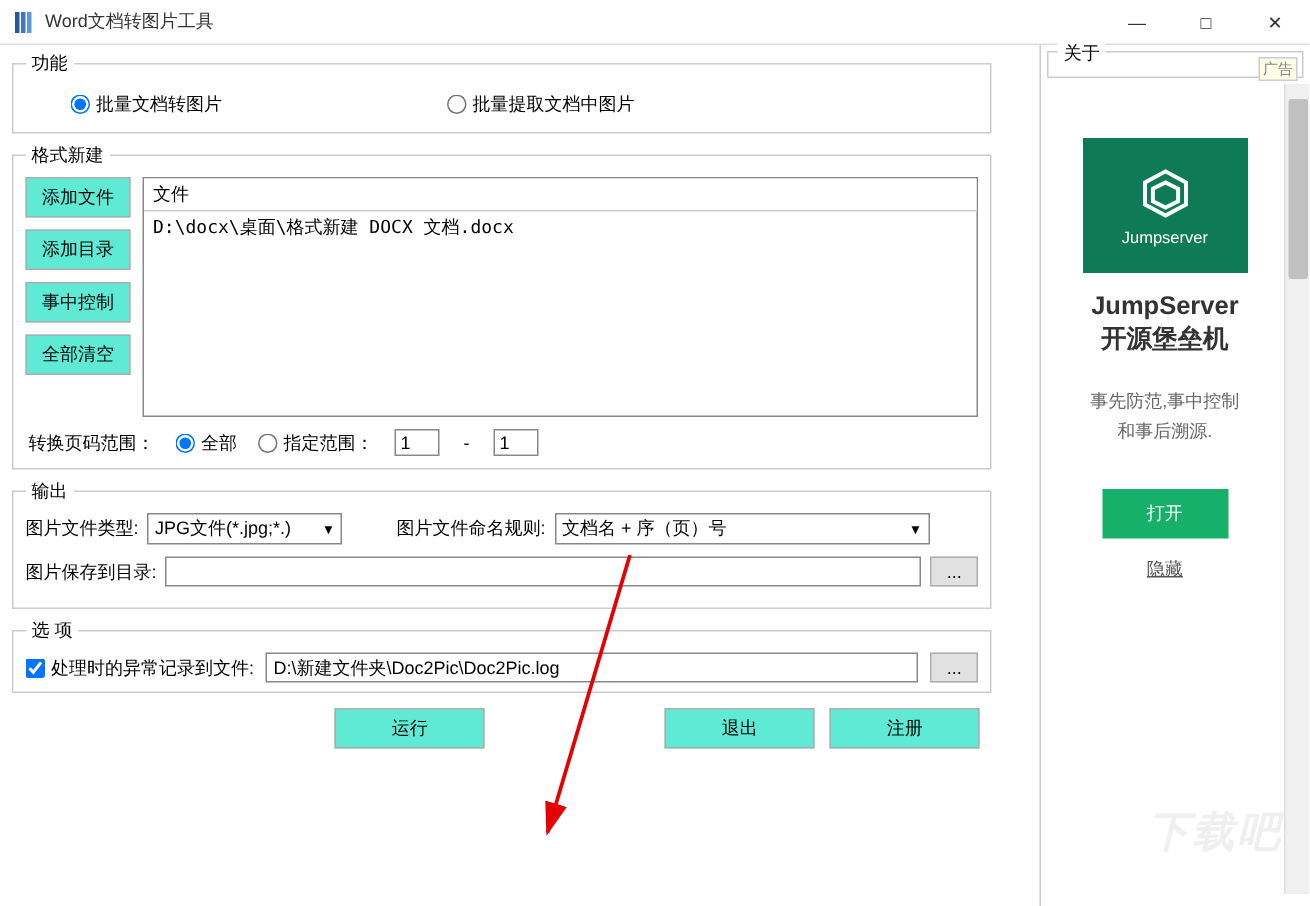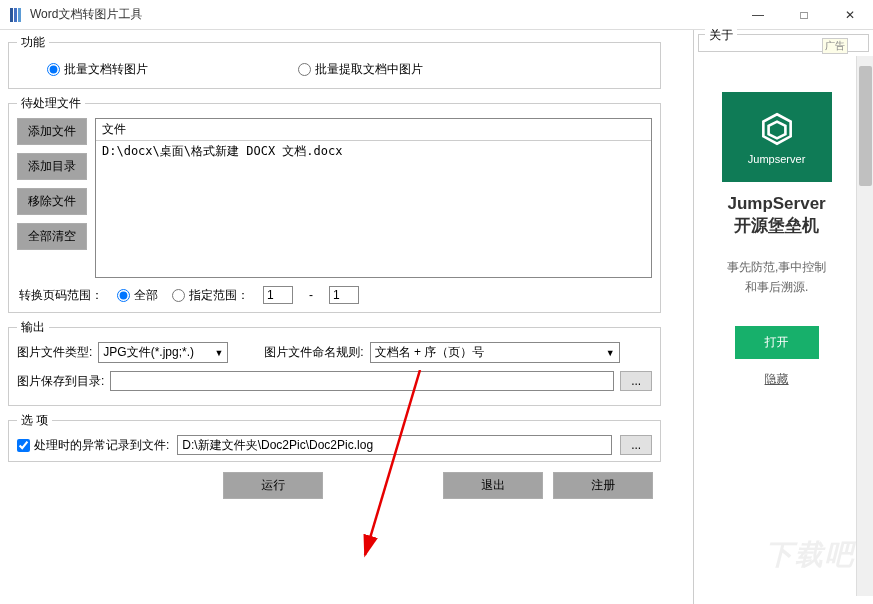--- a/index.html
+++ b/index.html
@@ -10,41 +10,41 @@
 .titlebar .winbtn { width: 46px; height: 30px; display: flex; align-items: center; justify-content: center; color: #333; }
 .content { display: flex; height: 574px; gap: 24px; }
 .left { width: 688px; padding: 4px 8px 8px 8px; }
 .right { width: 185px; border-left: 1px solid #ccc; position: relative; }
 fieldset { border: 1px solid #ccc; margin-bottom: 6px; padding: 6px 8px; }
 fieldset > legend { padding: 0 4px; color: #000; }
 .func-row { display: flex; padding: 4px 30px; }
 .func-row label { margin-right: 150px; }
 .pending-body { display: flex; gap: 8px; }
 .btn-col { display: flex; flex-direction: column; gap: 8px; }
-.btn { border: 1px solid #adadad; background: #a3a3a3; padding: 4px 10px; min-width: 62px; text-align: center; cursor: pointer; }
+.btn { border: 1px solid #adadad; background: #5eead4; padding: 4px 10px; min-width: 62px; text-align: center; cursor: pointer; }
 .btn.w { min-width: 100px; }
 .file-list { flex: 1; border: 1px solid #888; background: #fff; height: 160px; }
 .file-list-header { border-bottom: 1px solid #ccc; padding: 2px 6px; background: #fff; }
 .file-list-body { padding: 2px 6px; font-family: "SimSun", monospace; }
 .range-row { display: flex; align-items: center; gap: 14px; padding: 8px 2px 2px 2px; }
 .range-row input[type=text] { width: 30px; border: 1px solid #888; padding: 1px 3px; }
 .dash { padding: 0 2px; }
 .out-row { display: flex; align-items: center; gap: 6px; margin-bottom: 8px; }
 .select { border: 1px solid #888; background: #fff; padding: 1px 4px; display: inline-flex; align-items: center; justify-content: space-between; }
 .select .caret { font-size: 9px; margin-left: 4px; }
 .text-input { border: 1px solid #888; background: #fff; padding: 2px 4px; }
 .browse-btn { border: 1px solid #adadad; background: #e1e1e1; padding: 2px 10px; cursor: pointer; }
 .opt-row { display: flex; align-items: center; gap: 8px; }
 .progress-text { padding: 2px 0 20px 0; }
 .bottom-row { display: flex; justify-content: flex-end; gap: 10px; padding: 4px 8px 0 0; position: relative; }
 .bottom-row .btn.run { margin-right: 110px; }
 .arrow-svg { position: absolute; left: 360px; top: 370px; pointer-events: none; }
 .about-legend { border: 1px solid #ccc; margin: 4px 4px 0 4px; padding: 4px 6px; height: 18px; position:relative;}
 .about-legend .lg { position:absolute; top:-8px; left:6px; background:#fff; padding:0 4px;}
-.ad-tag { position: absolute; right: 25px; top: 8px; border: 1px solid #ccc; color: #888; font-size: 10px; padding: 0 2px; background:#fdfde8;}
+.ad-tag { position: absolute; right: 8px; top: 8px; border: 1px solid #ccc; color: #888; font-size: 10px; padding: 0 2px; background:#fdfde8;}
 .right-scroll { position: absolute; right: 0; top: 26px; width: 17px; height: 540px; background: #f0f0f0; border-left: 1px solid #ddd; }
 .right-scroll .thumb { position: absolute; top: 10px; left: 2px; width: 13px; height: 120px; background: #c0c0c0; border-radius: 2px; }
 .ad-box { margin: 30px 22px 0 8px; text-align: center; }
 .js-logo { width: 110px; height: 90px; background: #0f7b56; margin: 40px auto 0 auto; display:flex; flex-direction:column; align-items:center; justify-content:center; color:#fff; }
 .js-text1 { font-size: 17px; font-weight: bold; margin-top: 12px; color:#333;}
 .js-text2 { font-size: 17px; font-weight: bold; color:#333;}
 .js-sub { font-size: 11px; color: #888; margin-top: 10px; }
 .js-desc { font-size: 12px; color: #666; margin-top: 20px; line-height:1.7;}
 .open-btn { background: #17b06b; color: #fff; padding: 8px 30px; border-radius: 0; margin: 28px auto 0 auto; display: inline-block; cursor:pointer;}
 .hide-link { text-align: center; margin-top: 12px; text-decoration: underline; color:#555;}
@@ -74,26 +74,26 @@
 
     <fieldset>
       <legend>功能</legend>
       <div class="func-row">
         <label><input type="radio" name="func" checked="" style=""><span>批量文档转图片</span></label>
         <label><input type="radio" name="func" style=""><span>批量提取文档中图片</span></label>
       </div>
     </fieldset>
 
     <fieldset>
-      <legend>待处理文件</legend>
+      <legend>格式新建</legend>
       <div class="pending-body">
         <div class="btn-col">
           <div class="btn">添加文件</div>
           <div class="btn">添加目录</div>
-          <div class="btn">移除文件</div>
+          <div class="btn">事中控制</div>
           <div class="btn">全部清空</div>
         </div>
         <div class="file-list">
           <div class="file-list-header">文件</div>
           <div class="file-list-body">D:\docx\桌面\格式新建 DOCX 文档.docx</div>
         </div>
       </div>
       <div class="range-row">
         <span>转换页码范围：</span>
         <label><input type="radio" name="range" checked="" style=""><span>全部</span></label>

